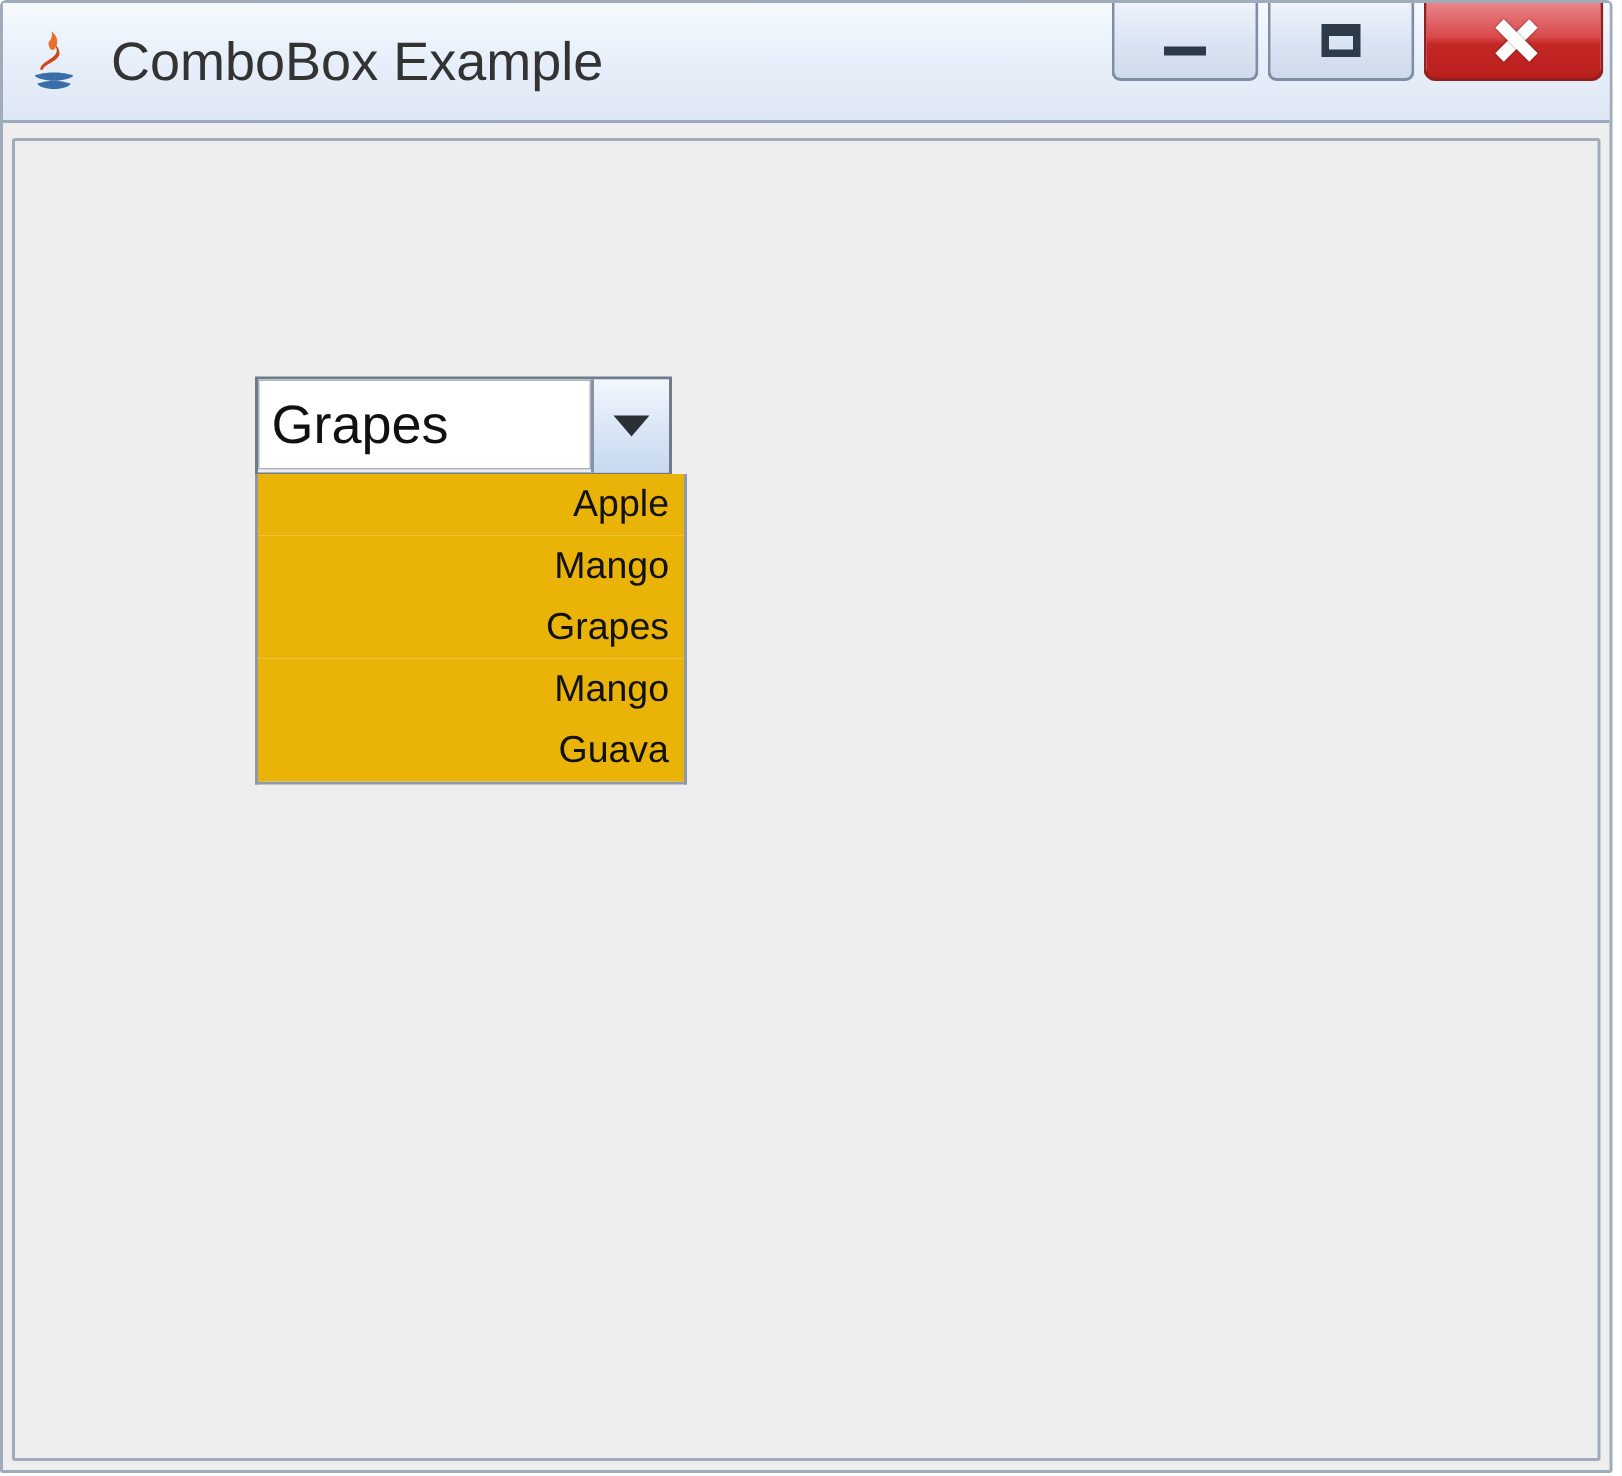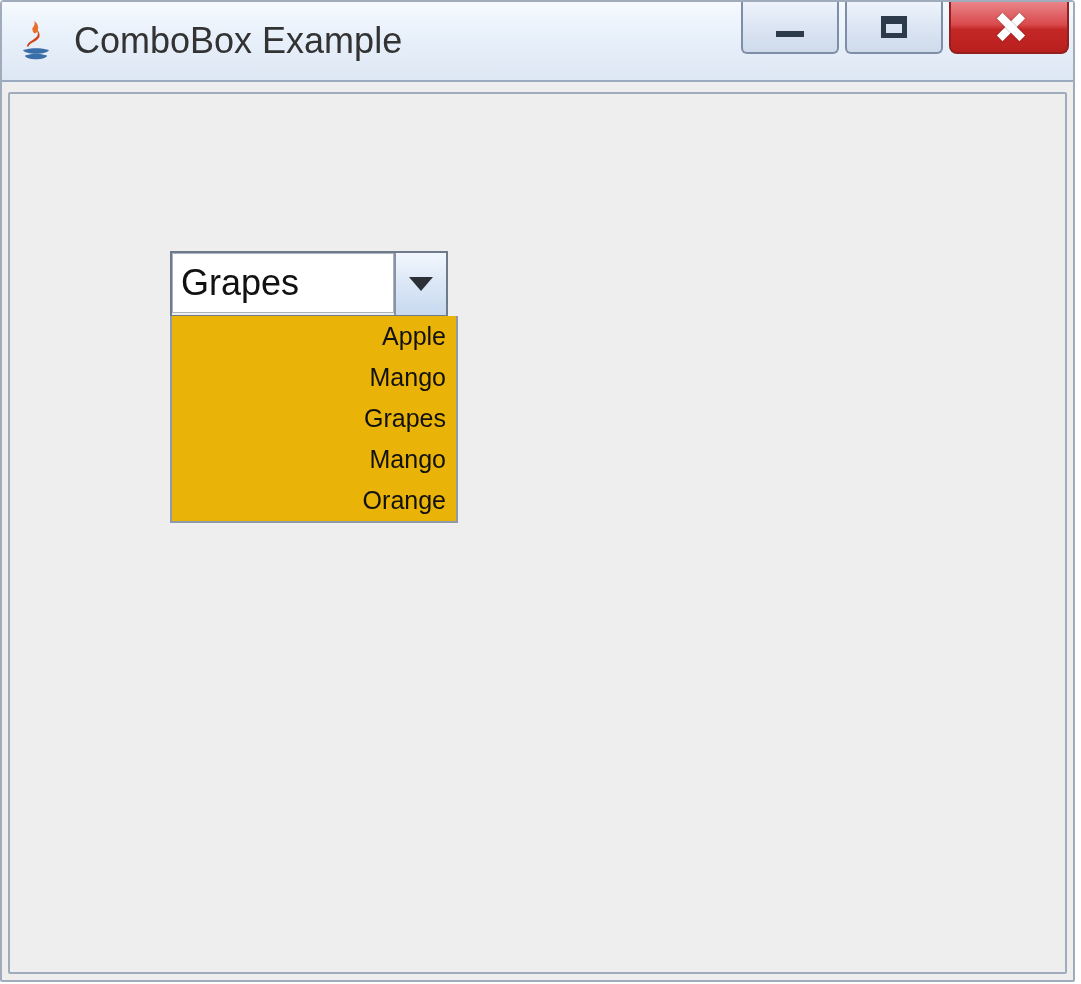--- a/index.html
+++ b/index.html
@@ -207,18 +207,18 @@
       <div class="combobox-arrow">
         <div class="arrow-down"></div>
       </div>
     </div>
 
     <div class="dropdown-list">
       <div class="dropdown-item">Apple</div>
       <div class="dropdown-item">Mango</div>
       <div class="dropdown-item">Grapes</div>
       <div class="dropdown-item">Mango</div>
-      <div class="dropdown-item">Orange</div>
+      <div class="dropdown-item">Guava</div>
     </div>
 
   </div>
 
 </div>
 
 </body></html>

